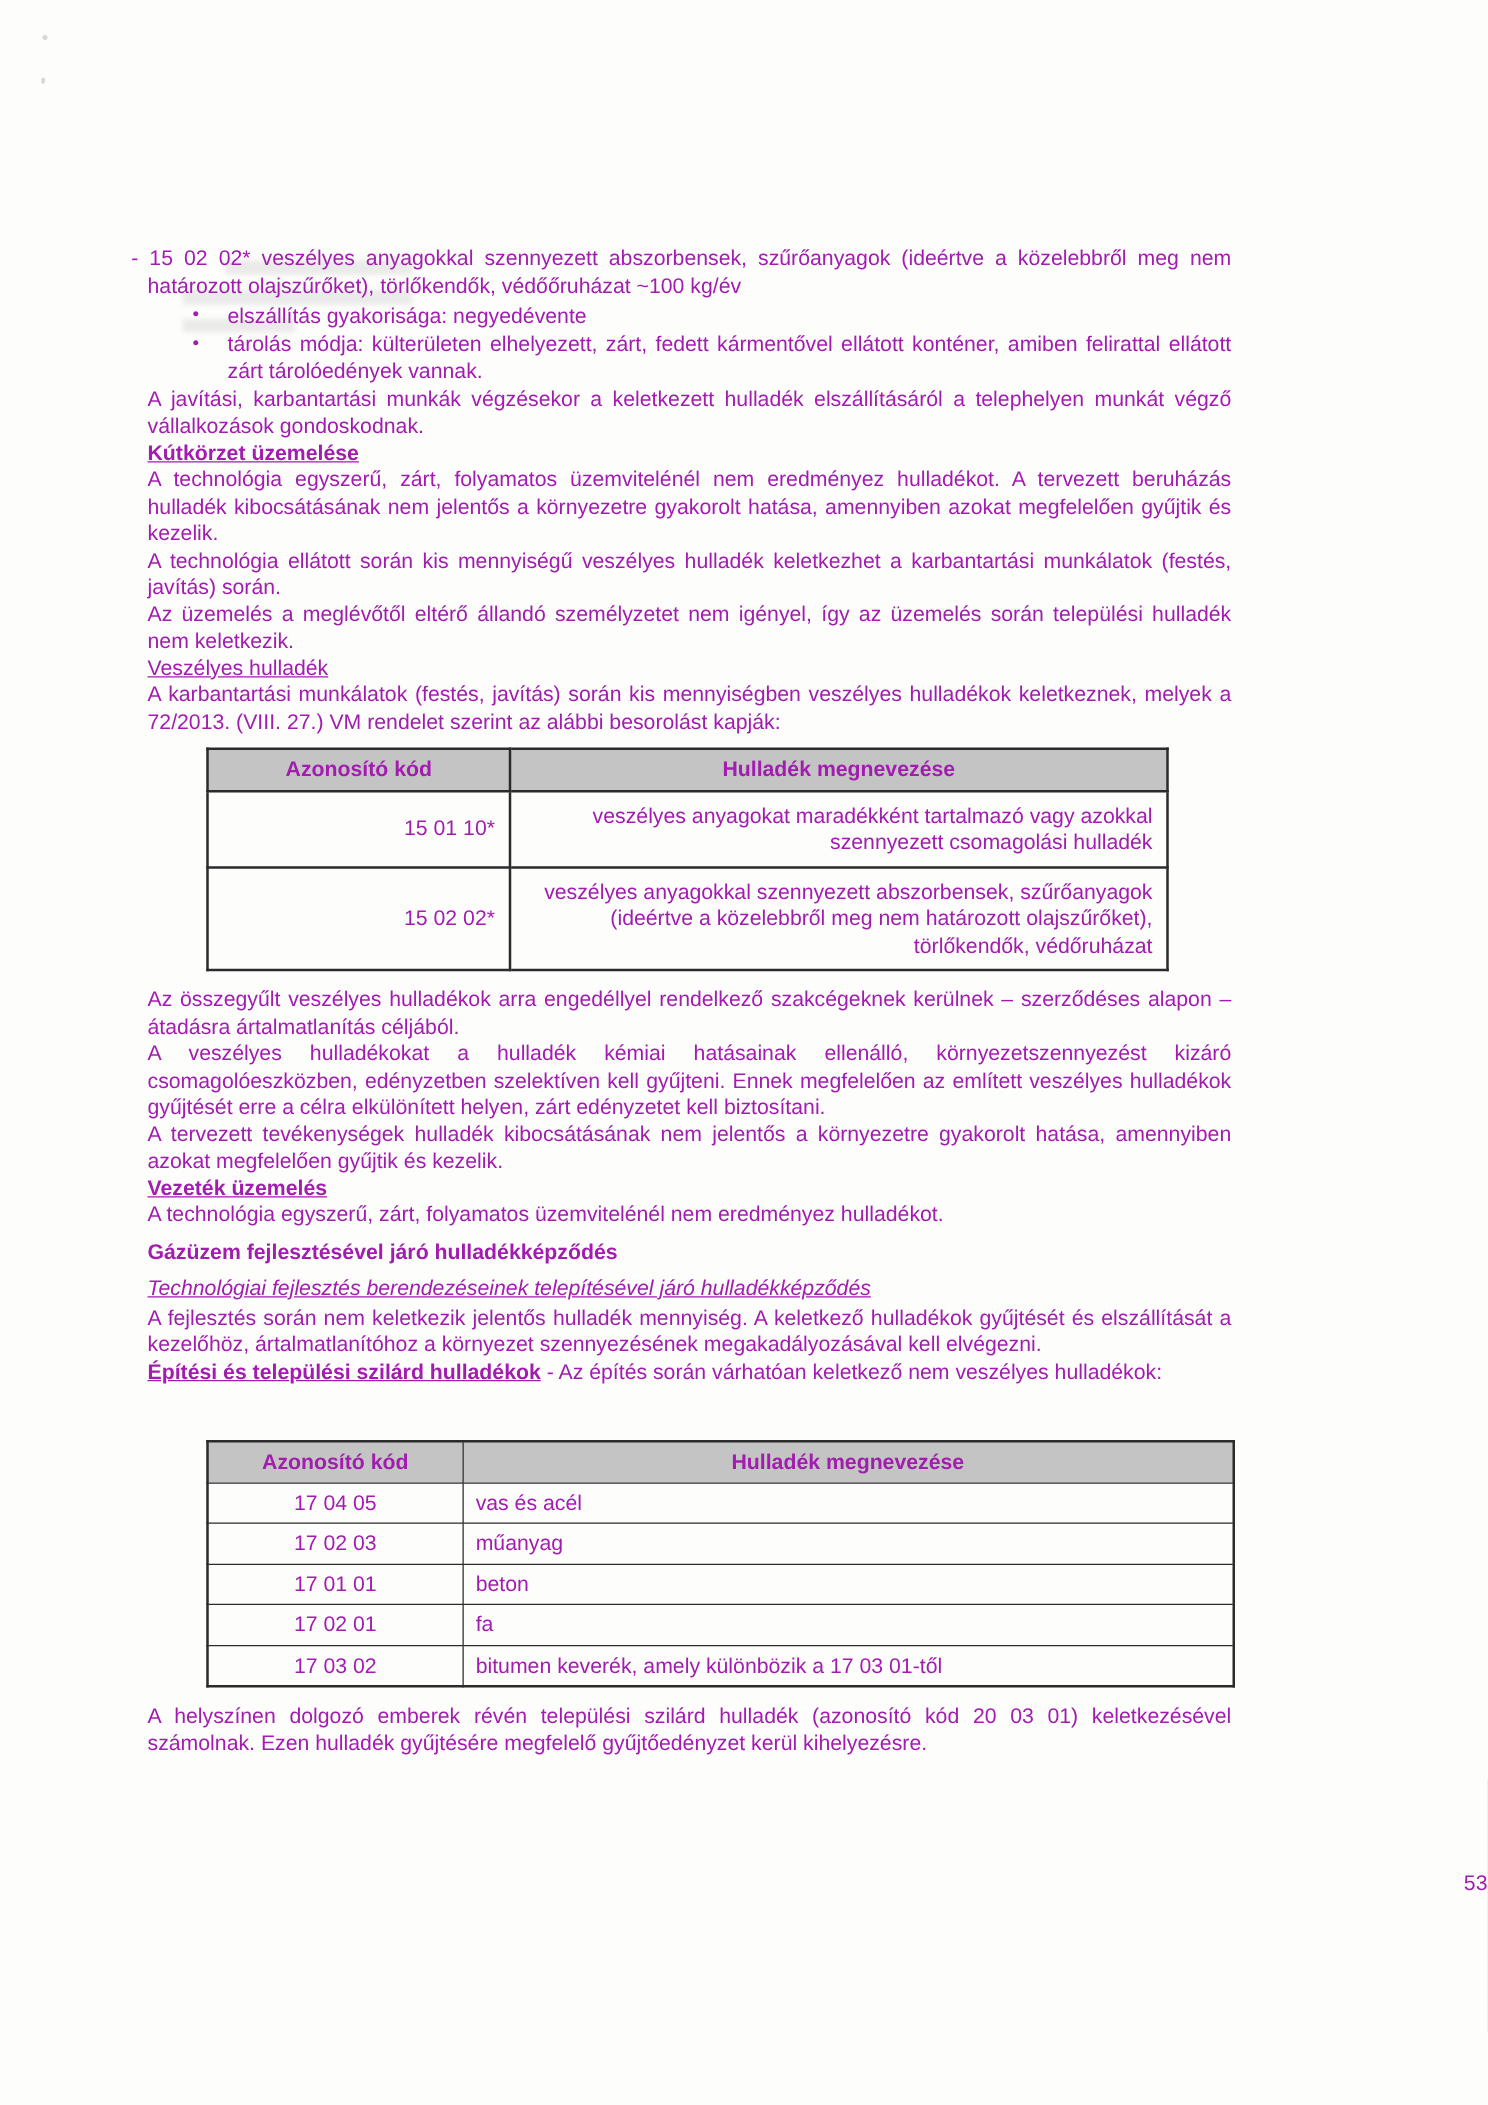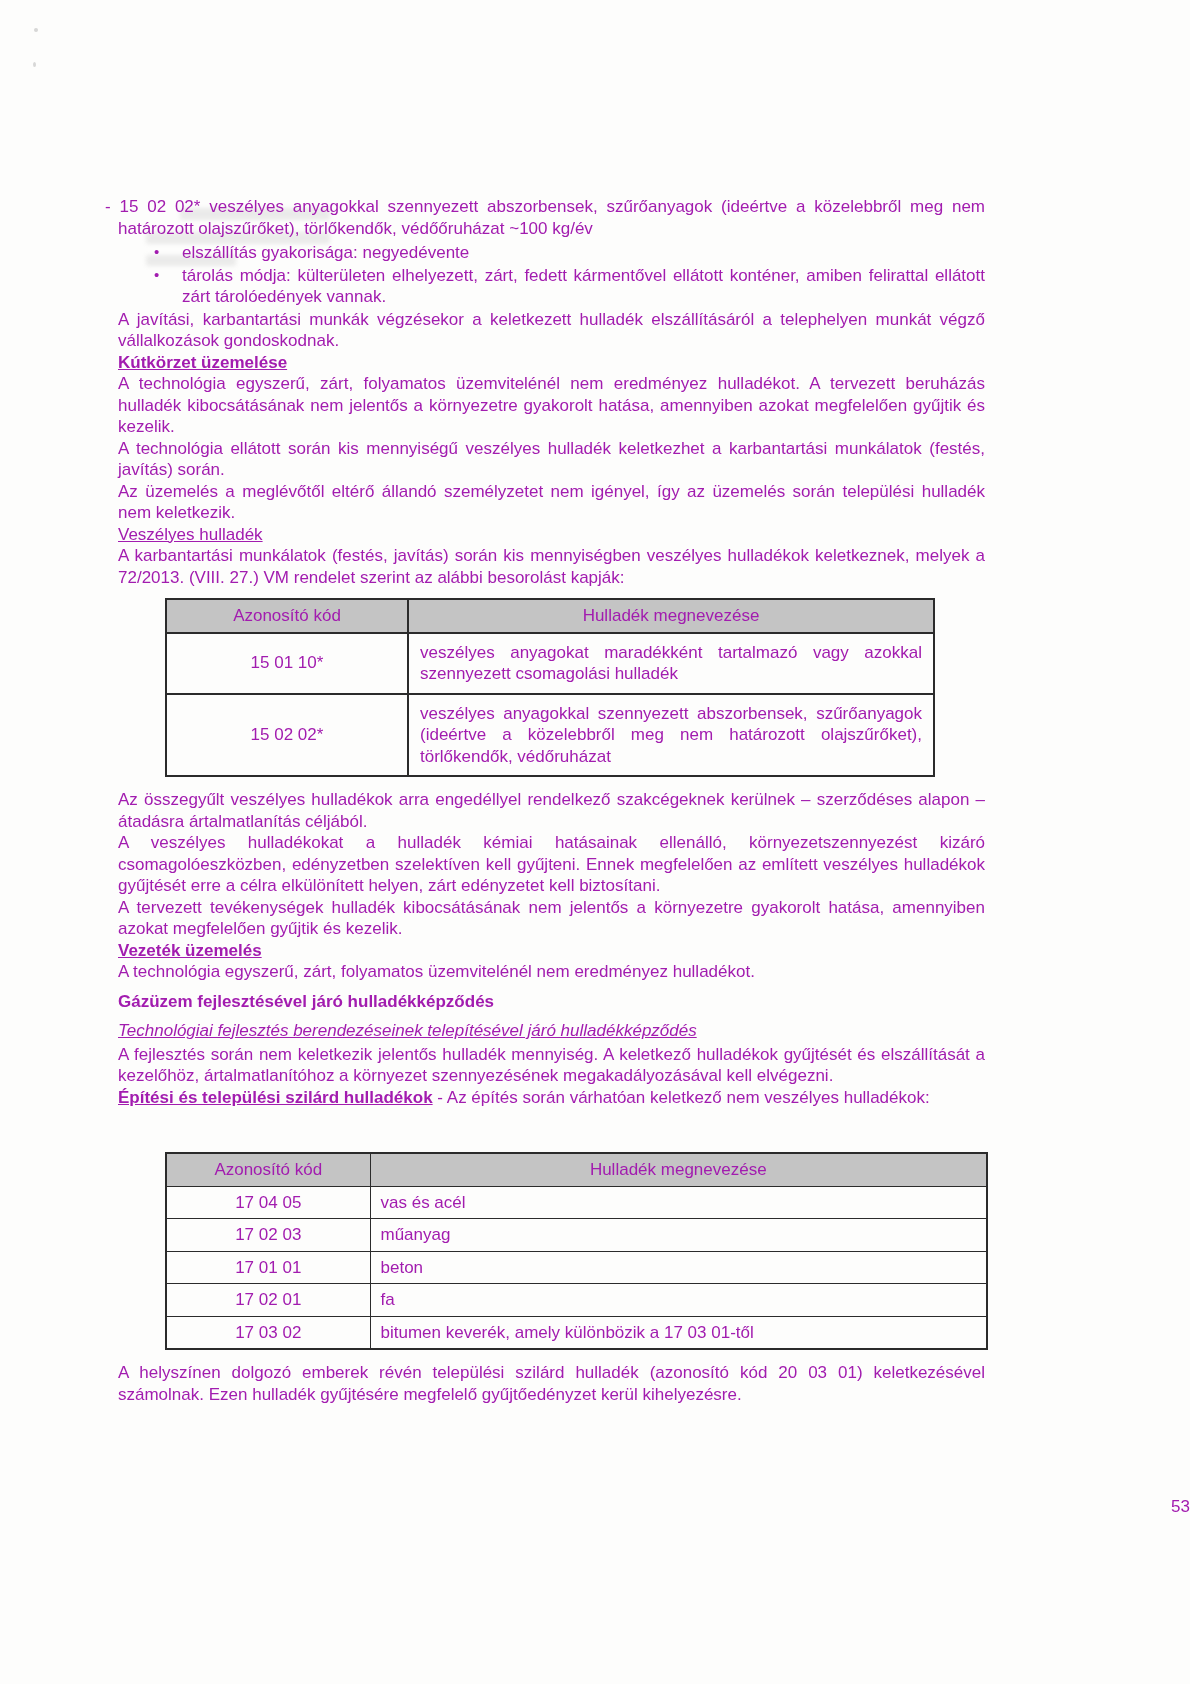--- a/index.html
+++ b/index.html
@@ -41,28 +41,28 @@
   
   table.waste{
     border-collapse:collapse;
     table-layout:fixed;
     margin:10px 0 12px 47px;
     font-size:17px;
     line-height:21.5px;
   }
   table.waste th{
     background:var(--hdr,#c4c4c4);
-    font-weight:normal;
+    font-weight:bold;
     text-align:center;
     padding:5px 23px;
   }
   table.t1{width:770px;}
   table.t1 col.c1{width:242px;}
   table.t1 th, table.t1 td{border:2px solid #2b2b2b;}
-  table.t1 td{padding:8px 11px;}
+  table.t1 td{padding:8px 11px;text-align:right;}
   table.t2{width:823px;margin-top:44px;margin-bottom:12px;}
   table.t2 col.c1{width:204px;}
   table.t2 th, table.t2 td{border:1.5px solid #2b2b2b;}
   table.t2{border:2px solid #2b2b2b;}
   table.t2 td{padding:5px 10px;}
   td.code{text-align:center;vertical-align:middle;text-indent:0;}
   td.desc{text-align:justify;vertical-align:middle;}
   table.t2 td.desc{text-align:left;}
   .page-num{
     position:absolute;

